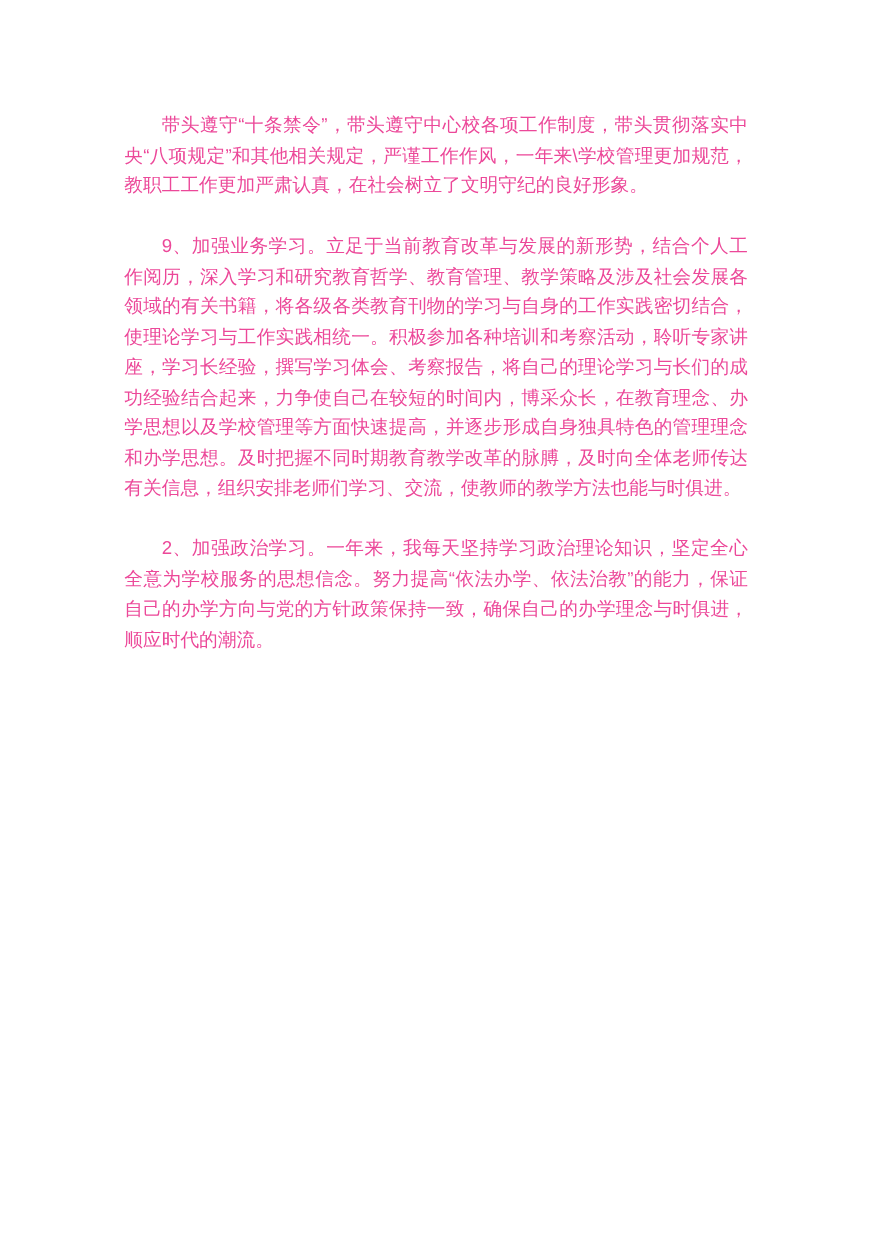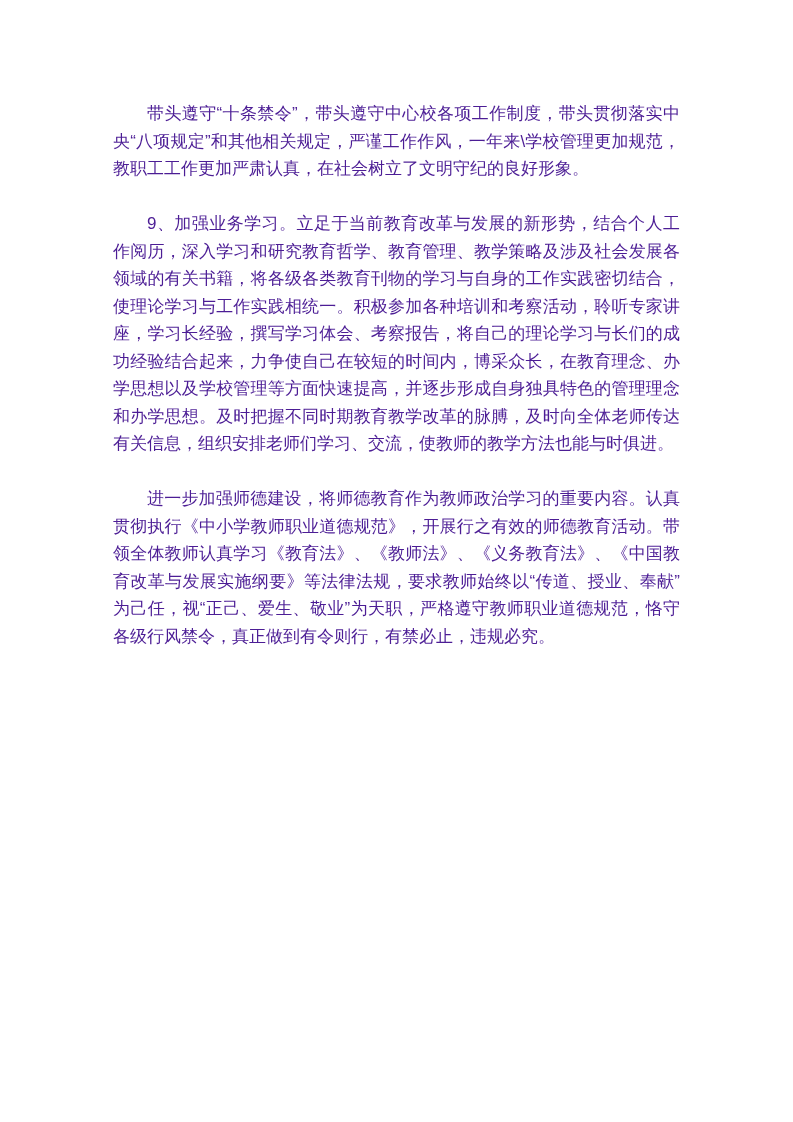--- a/index.html
+++ b/index.html
@@ -12,37 +12,37 @@
     width: 793px;
     height: 1122px;
     margin: 0 auto;
     box-sizing: border-box;
     background: #ffffff;
     padding: 100px 113px 0 113px;
     overflow: hidden;
     font-family: "Liberation Sans", sans-serif;
     font-size: 17px;
     line-height: 27.5px;
-    color: #4c1d95;
+    color: #ec4899;
     text-align: justify;
   }
   .para {
     margin: 0 0 27.5px 0;
     text-indent: 2em;
     word-break: break-all;
   }
   .para.heading {
     font-weight: normal; 
   }
 </style>
 </head>
 <body>
 
 <div class="page">
   <p class="para">带头遵守“十条禁令”，带头遵守中心校各项工作制度，带头贯彻落实中央“八项规定”和其他相关规定，严谨工作作风，一年来\学校管理更加规范，教职工工作更加严肃认真，在社会树立了文明守纪的良好形象。</p>
 
 
   <p class="para">9、加强业务学习。立足于当前教育改革与发展的新形势，结合个人工作阅历，深入学习和研究教育哲学、教育管理、教学策略及涉及社会发展各领域的有关书籍，将各级各类教育刊物的学习与自身的工作实践密切结合，使理论学习与工作实践相统一。积极参加各种培训和考察活动，聆听专家讲座，学习长经验，撰写学习体会、考察报告，将自己的理论学习与长们的成功经验结合起来，力争使自己在较短的时间内，博采众长，在教育理念、办学思想以及学校管理等方面快速提高，并逐步形成自身独具特色的管理理念和办学思想。及时把握不同时期教育教学改革的脉膊，及时向全体老师传达有关信息，组织安排老师们学习、交流，使教师的教学方法也能与时俱进。</p>
 
+  <p class="para">2、加强政治学习。一年来，我每天坚持学习政治理论知识，坚定全心全意为学校服务的思想信念。努力提高“依法办学、依法治教”的能力，保证自己的办学方向与党的方针政策保持一致，确保自己的办学理念与时俱进，顺应时代的潮流。</p>
 
-  <p class="para">进一步加强师德建设，将师德教育作为教师政治学习的重要内容。认真贯彻执行《中小学教师职业道德规范》，开展行之有效的师德教育活动。带领全体教师认真学习《教育法》、《教师法》、《义务教育法》、《中国教育改革与发展实施纲要》等法律法规，要求教师始终以“传道、授业、奉献”为己任，视“正己、爱生、敬业”为天职，严格遵守教师职业道德规范，恪守各级行风禁令，真正做到有令则行，有禁必止，违规必究。</p>
 
 </div>
 
 </body></html>

